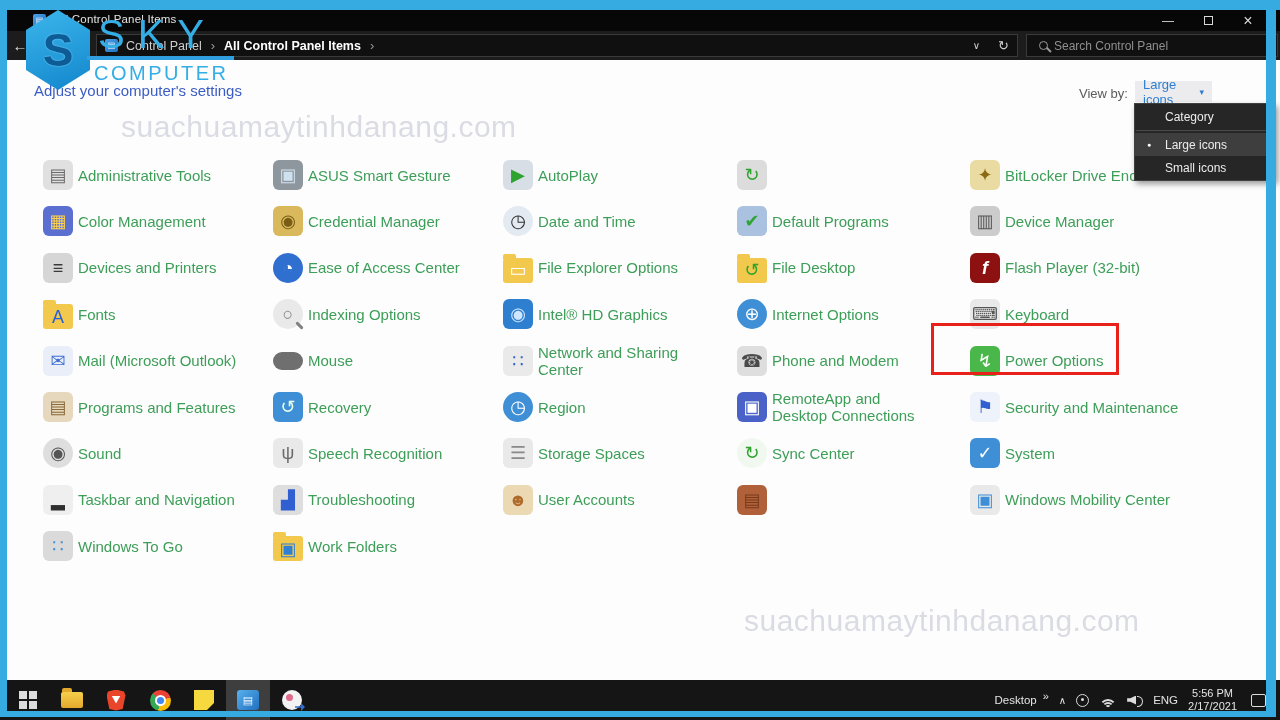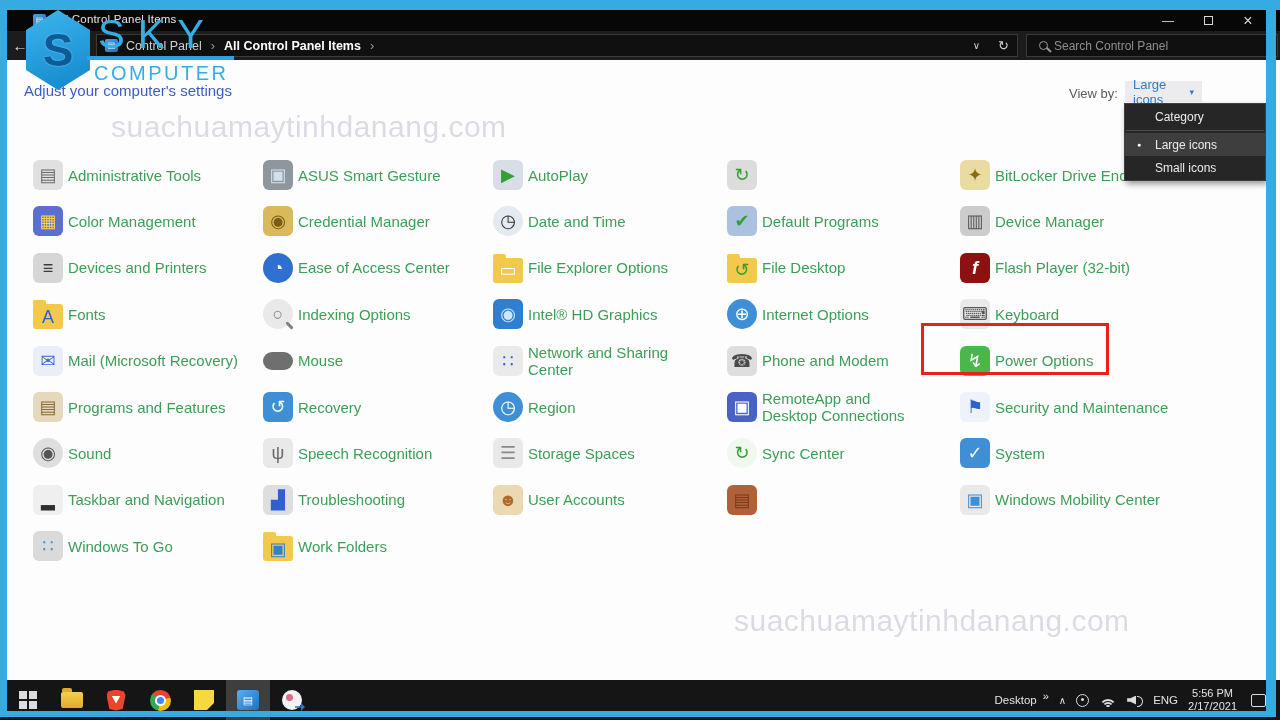--- a/index.html
+++ b/index.html
@@ -45,21 +45,21 @@
   .logo { position:absolute; left:26px; top:8px; z-index:65; pointer-events:none; }
   .logo-hex { position:absolute; left:0; top:2px; width:64px; height:80px;
     clip-path:polygon(50% 0,100% 25%,100% 75%,50% 100%,0 75%,0 25%);
     background:linear-gradient(160deg,#3cb6ec,#1286cc); display:flex; align-items:center; justify-content:center; }
   .logo-hex span { font-size:46px; font-weight:bold; color:#0d5c96; text-shadow:0 0 2px #7fd4ff; }
   .logo-sky { position:absolute; left:72px; top:4px; font-size:40px; color:#35aee6; letter-spacing:13px; font-weight:400; }
   .logo-bar { position:absolute; left:61px; top:48px; width:147px; height:4px; background:#2f9fe0; }
   .logo-computer { position:absolute; left:68px; top:54px; font-size:20px; letter-spacing:2.5px; color:#35aee6; font-weight:500; }
 
   
-  .content { position:absolute; left:6px; top:60px; width:1196px; height:620px; background:#fdfdfd;text-decoration:underline; }
+  .content { position:absolute; left:16px; top:60px; width:1196px; height:620px; background:#fdfdfd;text-decoration:underline; }
   .heading { position:absolute; left:18px; top:22px; font-size:15px; color:var(--heading,#3b5cc5); font-weight:500; }
   .viewby-label { position:absolute; left:1063px; top:26px; font-size:13px; color:#5a5a5a; }
   .viewby-btn { position:absolute; left:1119px; top:21px; height:21px; padding:0 8px; background:#ececef; display:flex; align-items:center; gap:5px; }
   .viewby-btn .val { font-size:13px; color:var(--link,#2f7fd0); }
   .viewby-btn .caret { font-size:9px; color:var(--link,#2f7fd0); }
 
   .watermark { position:absolute; font-size:30px; color:#dbdbe4; letter-spacing:.5px; white-space:nowrap; z-index:5; }
   .wm-top { left:105px; top:50px; }
   .wm-bottom { left:728px; top:544px; }
 
@@ -197,21 +197,21 @@
         <div class="cp-item" style="left: 0px; top: 139.2px;">
           <span class="cp-icon shape-folder" style="background: rgb(242, 201, 76);">
             <span class="glyph" style="color: rgb(43, 95, 212);">A</span>
           </span>
           <span class="cp-label" style="max-width: 185px;">Fonts</span>
         </div>
         <div class="cp-item" style="left: 0px; top: 185.6px;">
           <span class="cp-icon shape-sq" style="background: rgb(233, 238, 248);">
             <span class="glyph" style="color: rgb(63, 111, 208);">✉</span>
           </span>
-          <span class="cp-label" style="max-width: 185px;">Mail (Microsoft Recovery)</span>
+          <span class="cp-label" style="max-width: 185px;">Mail (Microsoft Outlook)</span>
         </div>
         <div class="cp-item" style="left: 0px; top: 232px;">
           <span class="cp-icon shape-sq" style="background: rgb(230, 216, 189);">
             <span class="glyph" style="color: rgb(138, 106, 58);">▤</span>
           </span>
           <span class="cp-label" style="max-width: 185px;">Programs and Features</span>
         </div>
         <div class="cp-item" style="left: 0px; top: 278.4px;">
           <span class="cp-icon shape-circle" style="background: rgb(222, 222, 222);">
             <span class="glyph" style="color: rgb(85, 85, 85);">◉</span>

